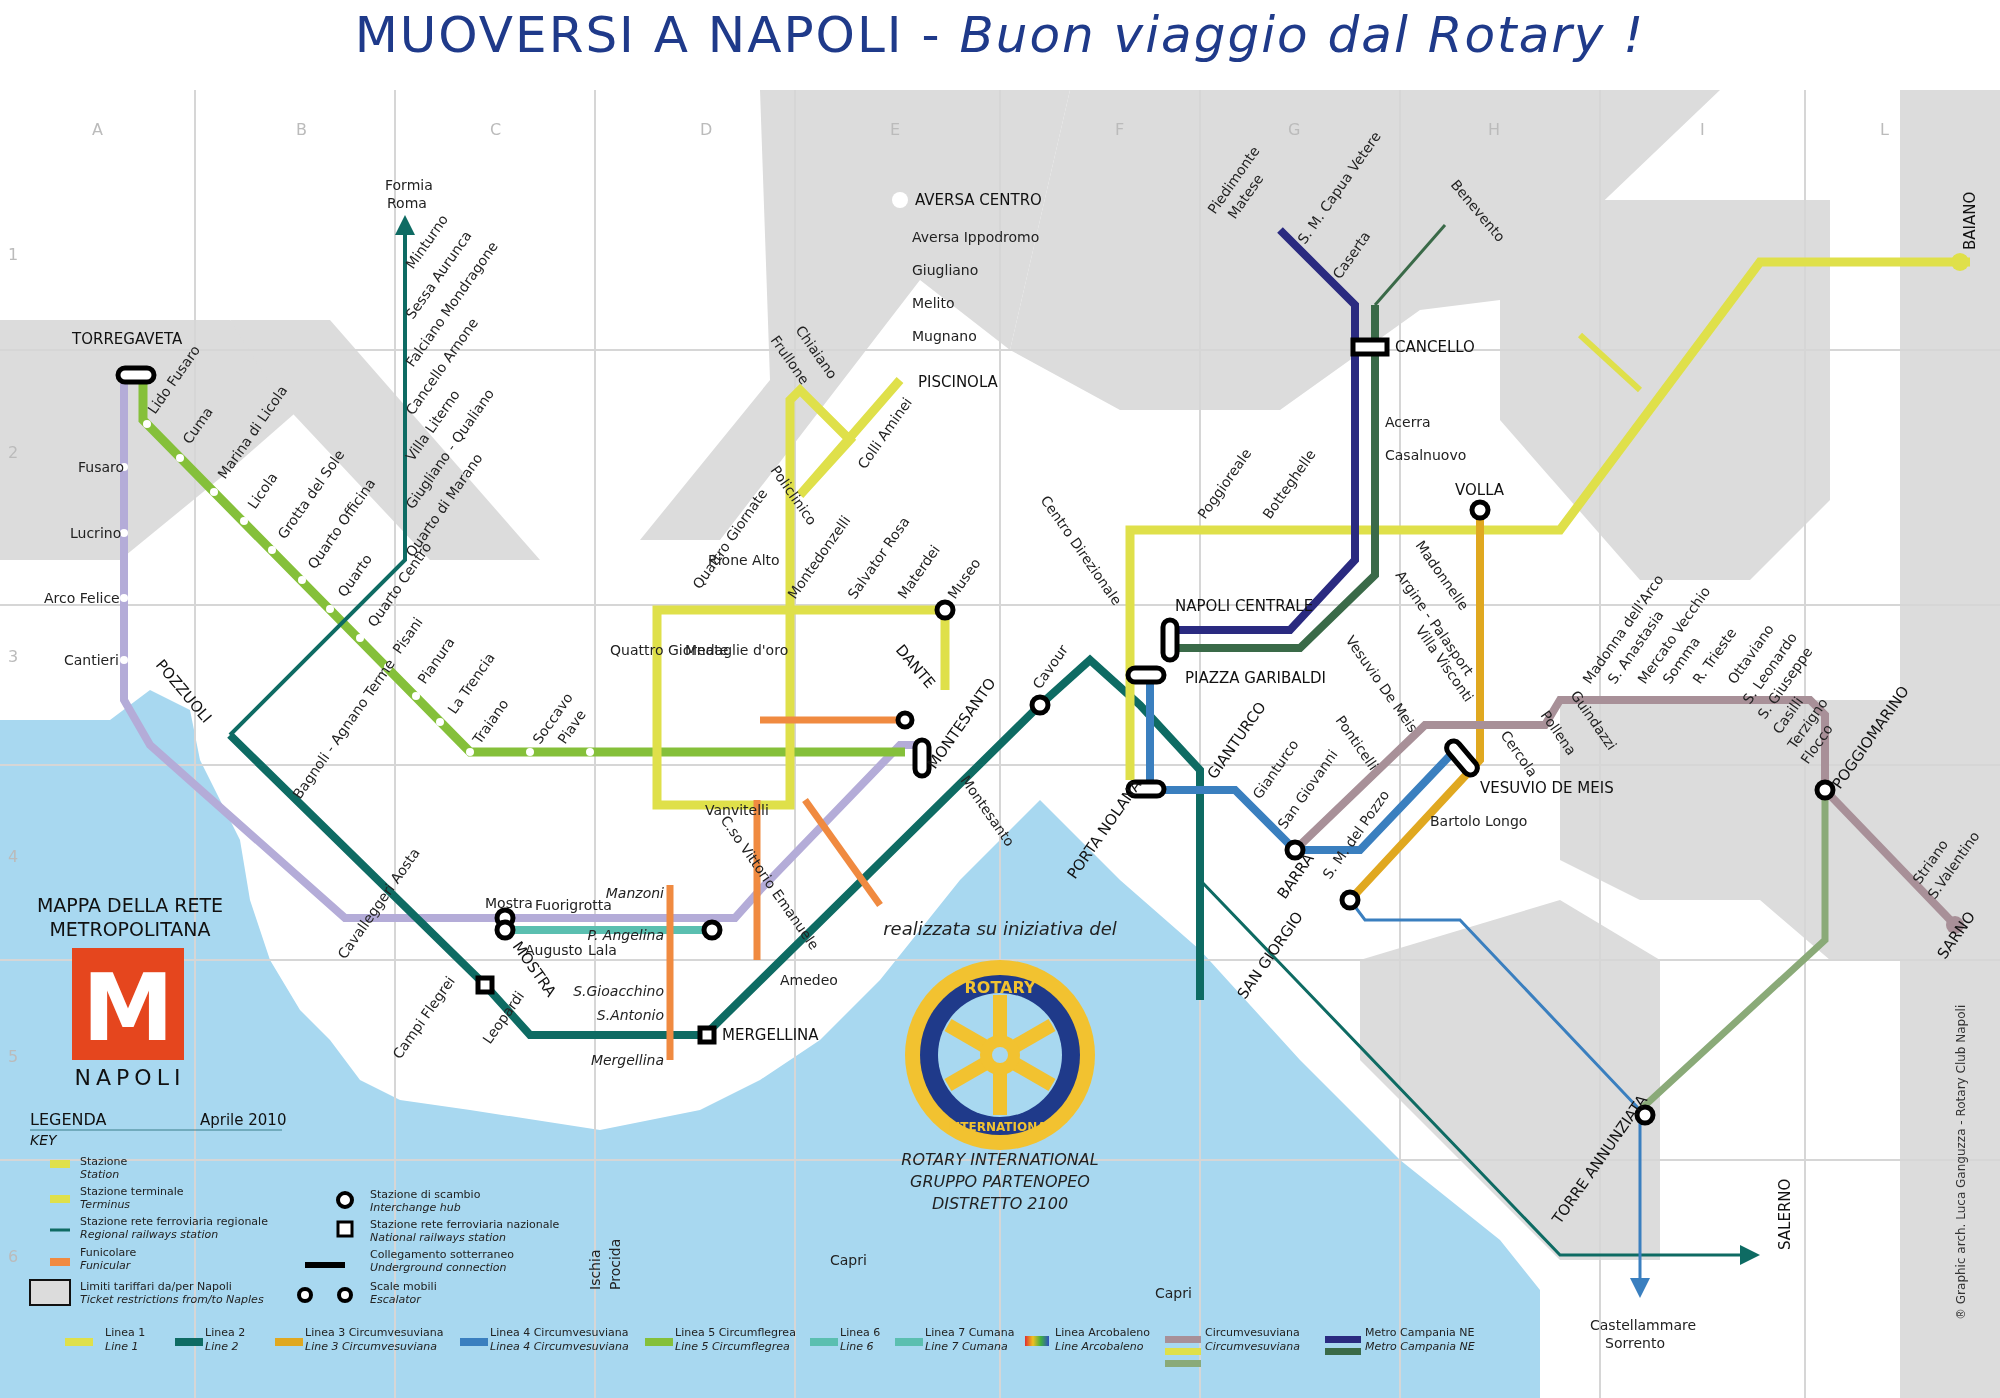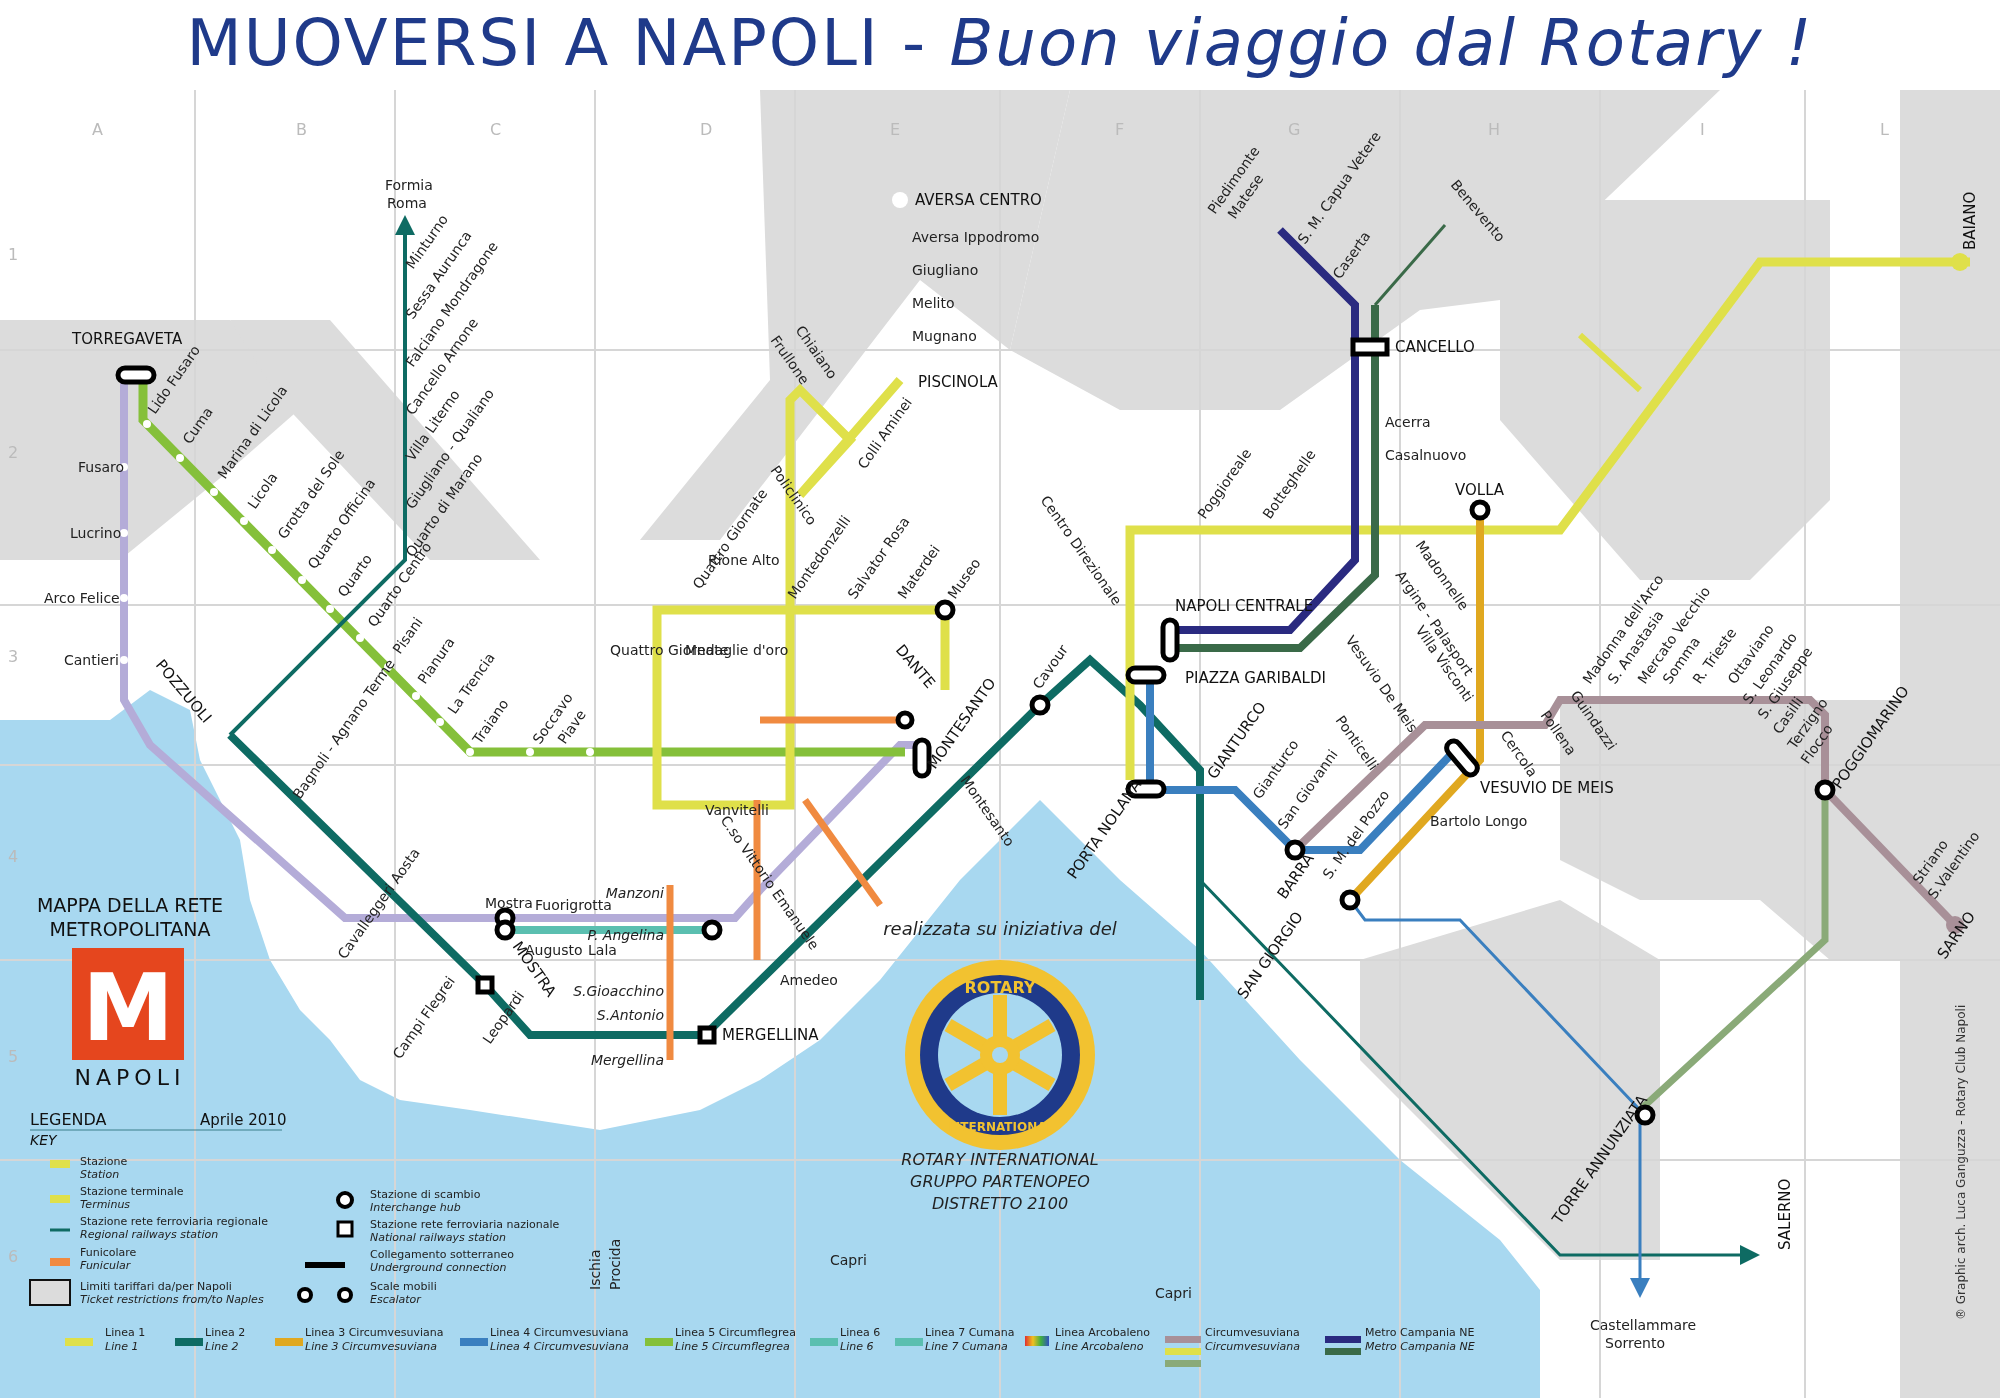--- a/index.html
+++ b/index.html
@@ -1,19 +1,19 @@
 <!DOCTYPE html>
 <html><head>
 <meta charset="utf-8">
 <style>
   html,body{margin:0;padding:0;background:#fff;}
   body{width:2000px;height:1398px;overflow:hidden;font-family:"DejaVu Sans","Liberation Sans",sans-serif;}
   #stage{position:relative;width:2000px;height:1398px;background:#ffffff;}
   svg{position:absolute;left:0;top:0;}
-  .title{position:absolute;left:0;top:6px;width:2000px;text-align:center;font-family:"DejaVu Sans",sans-serif;font-size:64px;color:#1f3a8a;letter-spacing:2px;white-space:nowrap;}
+  .title{position:absolute;left:0;top:6px;width:2000px;text-align:center;font-family:"DejaVu Sans",sans-serif;font-size:50px;color:#1f3a8a;letter-spacing:2px;white-space:nowrap;}
   .title .it{font-style:italic;}
   .lbl{font-family:"DejaVu Sans",sans-serif;fill:#222;font-size:14px;}
   .lbl-big{font-family:"DejaVu Sans",sans-serif;fill:#111;font-size:15px;}
   .lbl-it{font-style:italic;}
   .grid-letter{font-family:"DejaVu Sans",sans-serif;fill:#bbb;font-size:16px;}
   .legend-t{font-family:"DejaVu Sans",sans-serif;font-size:11px;fill:#222;}
   .legend-ti{font-family:"DejaVu Sans",sans-serif;font-size:11px;fill:#222;font-style:italic;}
 </style>
 </head>
 <body>

